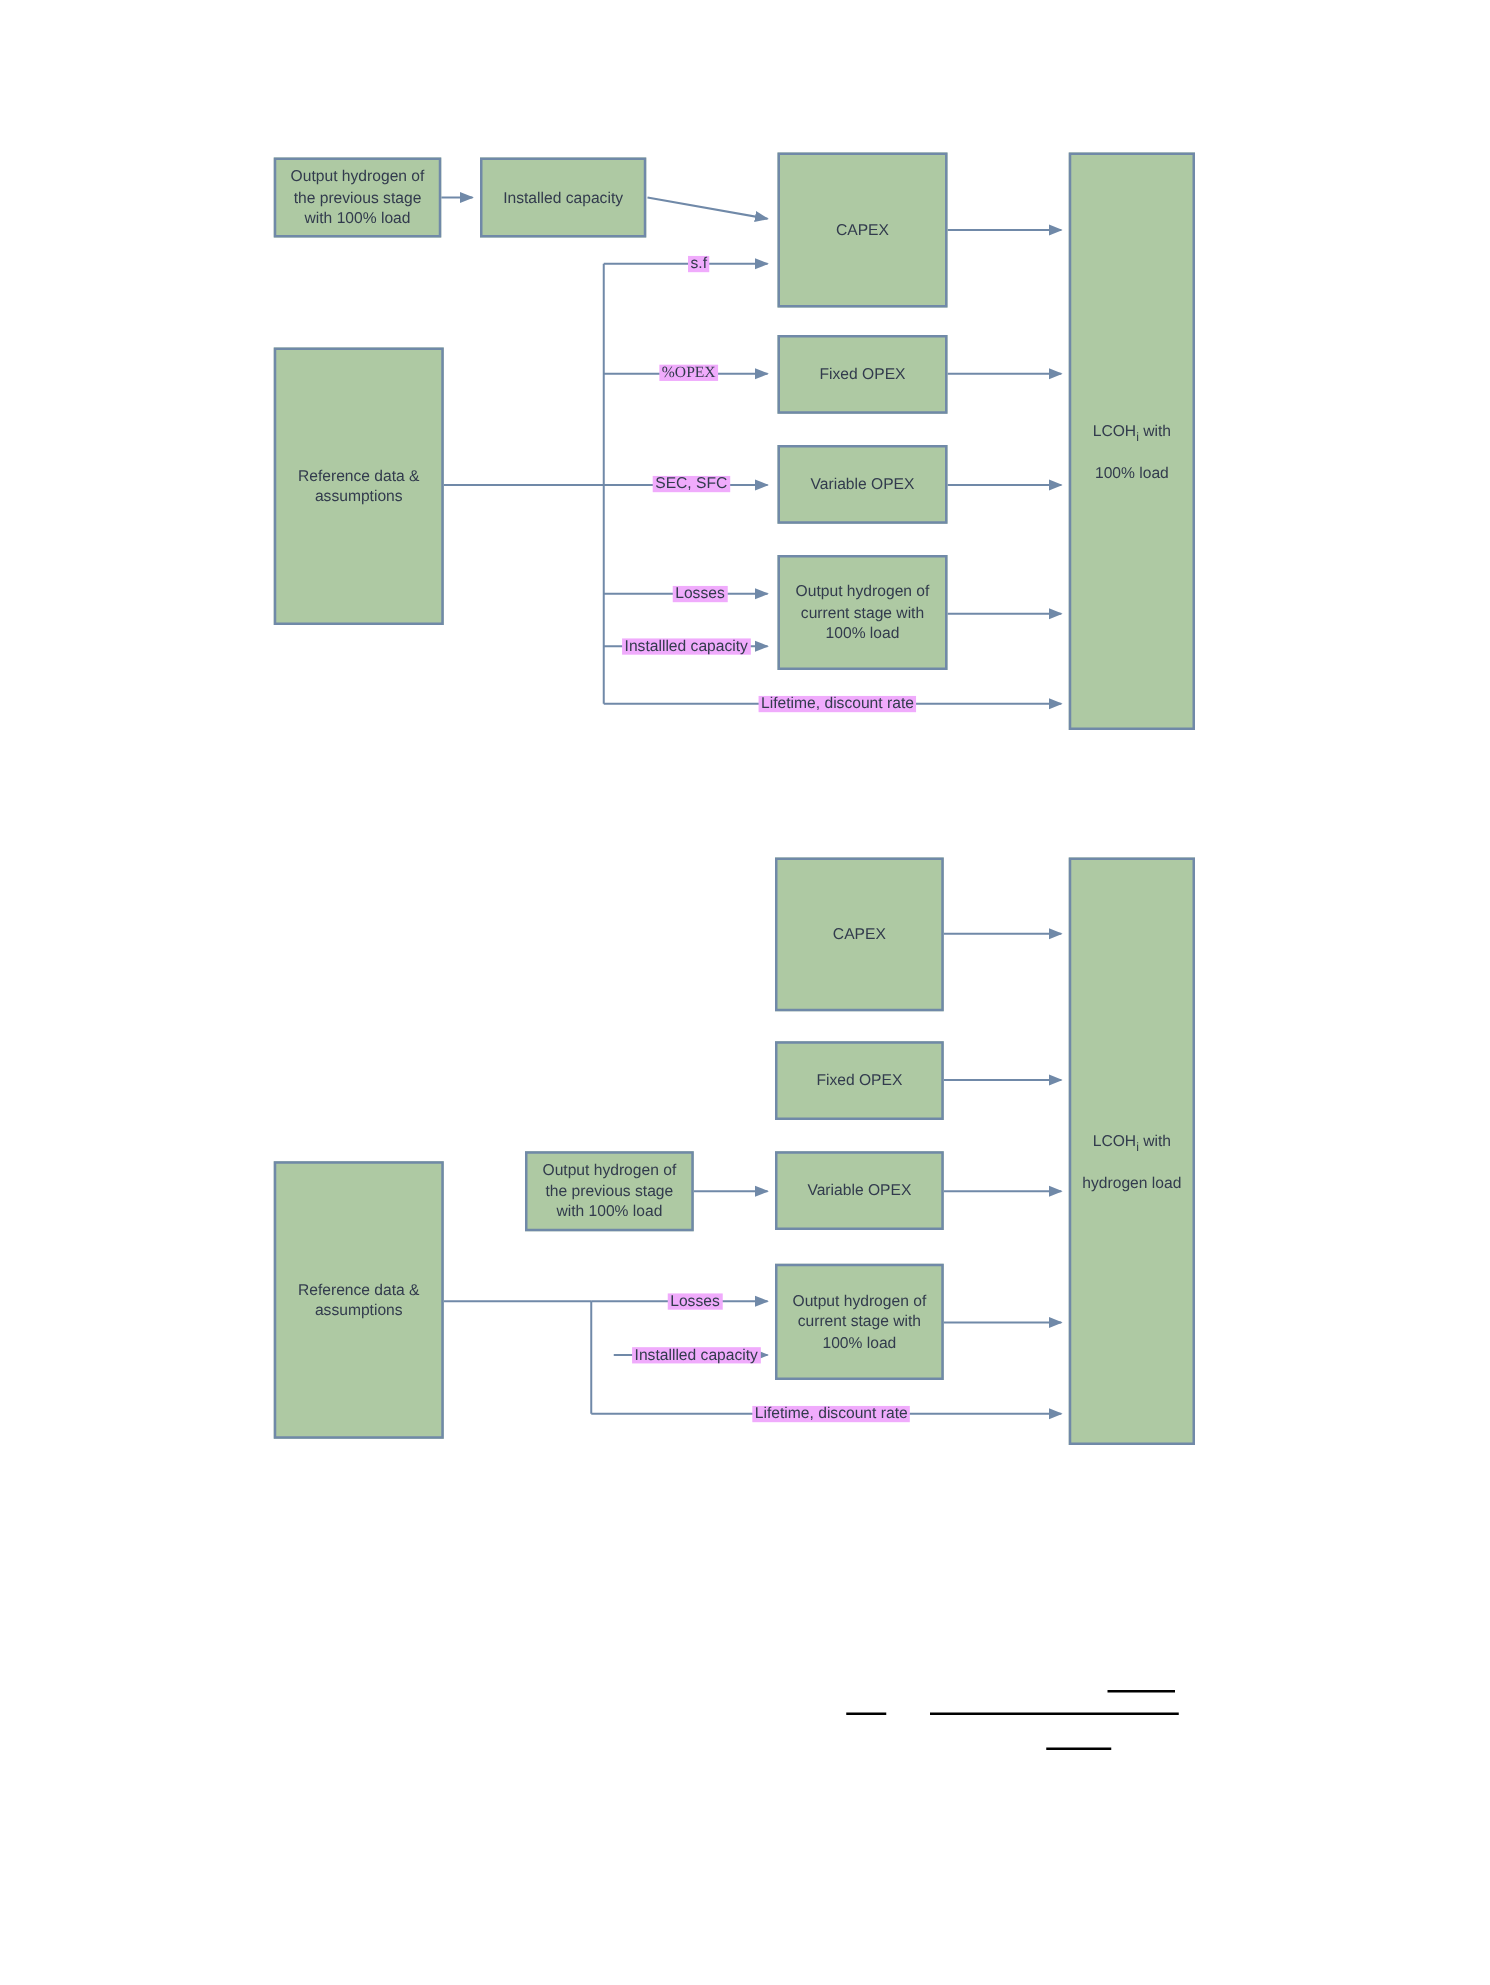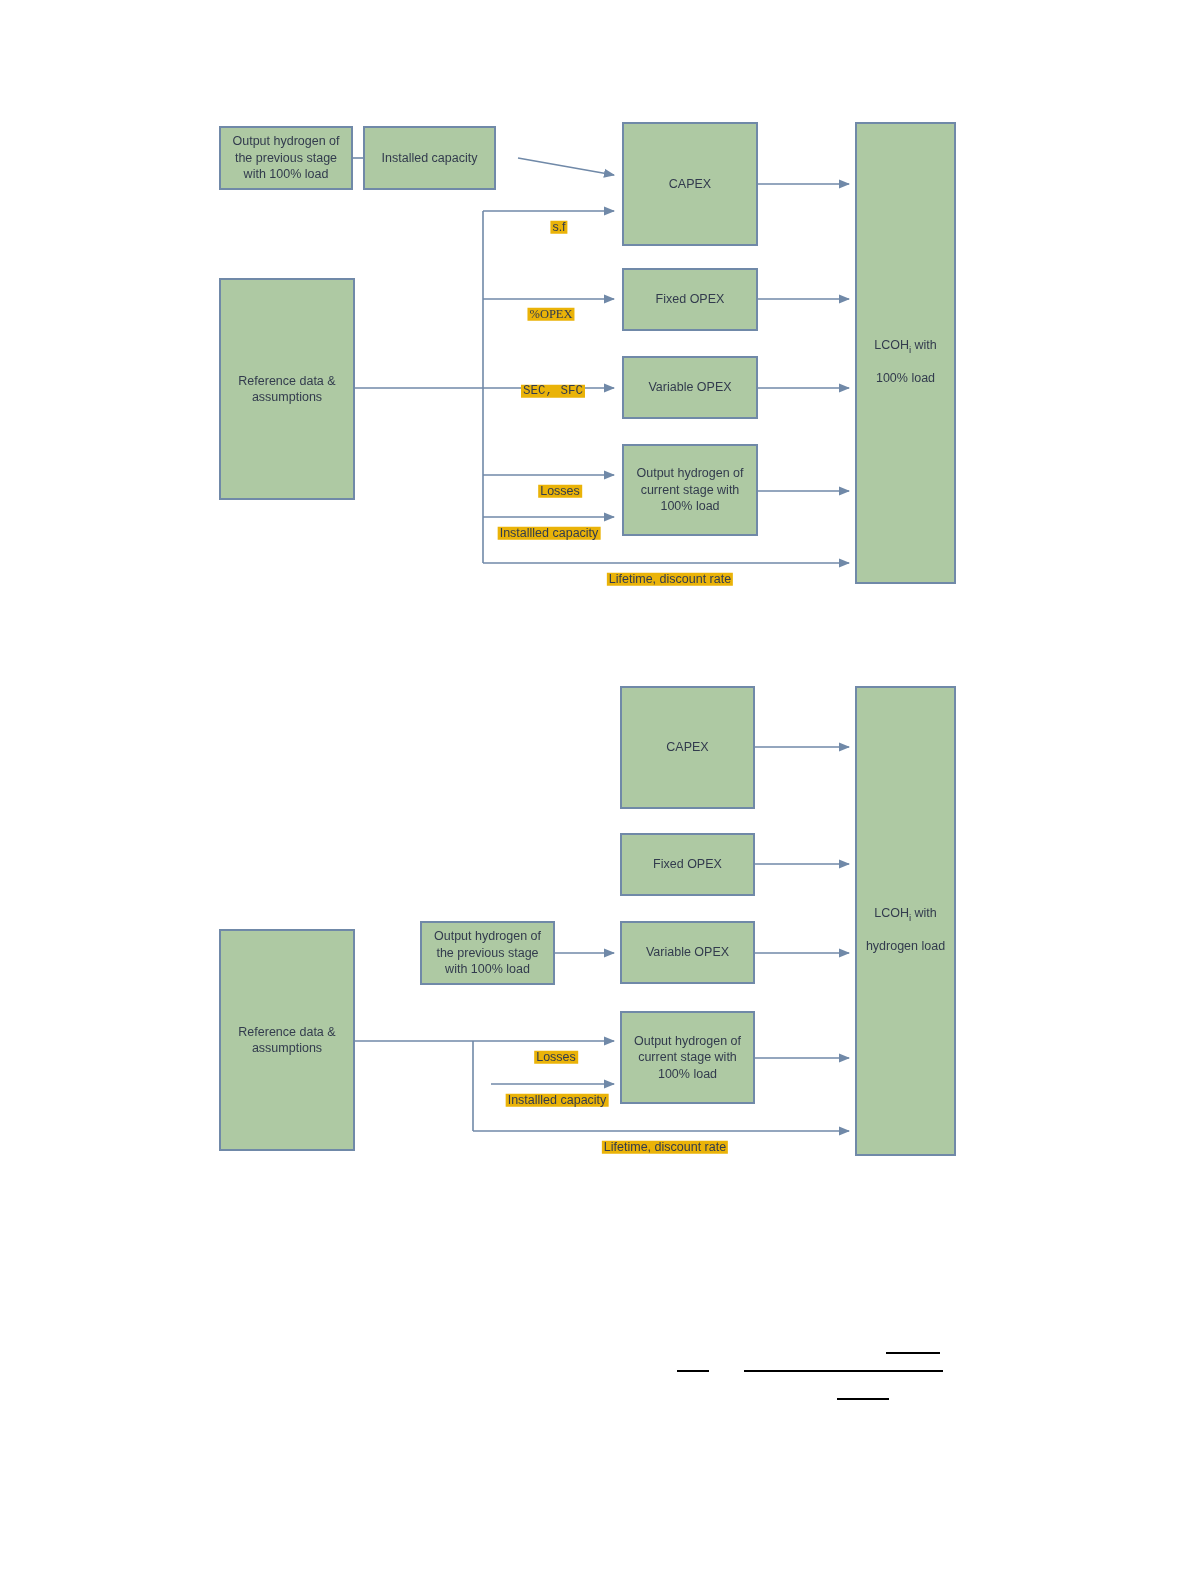--- a/index.html
+++ b/index.html
@@ -44,25 +44,24 @@
     display: block;
     width: 100%;
     white-space: pre-line;
   }
   .edge-label {
     position: absolute;
     color: #323b4d;
     font-family: "Liberation Sans", sans-serif;
     font-size: 12.5px;
     line-height: 1;
-    background: #eab308;
+    background: #f0abfc;
     padding: 0 2px;
     white-space: nowrap;
     transform: translate(-50%, -50%);
-    margin-top: 16px;
   }
   .sub {
     font-size: 0.78em;
     vertical-align: sub;
     line-height: 0;
   }
   .frac-bar {
     position: absolute;
     background: #000000;
     height: 1.6px;
@@ -130,21 +129,21 @@
       <path d="M 473 1131 L 849 1131" marker-end="url(#arrow)"></path>
     </g>
   </svg>
 
   <div class="node" style="left:219px; top:126px; width:134px; height:64px;">
     <span class="node-label">Output hydrogen of
 the previous stage
 with 100% load</span>
   </div>
 
-  <div class="node" style="left:363px; top:126px; width:133px; height:64px;">
+  <div class="node" style="left:384px; top:126px; width:133px; height:64px;">
     <span class="node-label">Installed capacity</span>
   </div>
 
   <div class="node" style="left:219px; top:278px; width:136px; height:222px;">
     <span class="node-label">Reference data &amp;
 assumptions</span>
   </div>
 
   <div class="node" style="left:622px; top:122px; width:136px; height:124px;">
     <span class="node-label">CAPEX</span>
@@ -166,21 +165,21 @@
 
   <div class="node" style="left:855px; top:122px; width:101px; height:462px;">
     <span class="node-label">
       <span>LCOH</span><span class="sub">i</span><span> with</span><br>
       <span>100% load</span>
     </span>
   </div>
 
   <span class="edge-label" style="left:559px; top:211px;">s.f</span>
   <span class="edge-label" style="left:551px; top:298px;font-family:Liberation Serif, serif;">%OPEX</span>
-  <span class="edge-label" style="left:553px; top:375px;font-family:Liberation Mono, monospace;">SEC, SFC</span>
+  <span class="edge-label" style="left:553px; top:387px;">SEC, SFC</span>
   <span class="edge-label" style="left:560px; top:475px;">Losses</span>
   <span class="edge-label" style="left:549px; top:517px;">Installled capacity</span>
   <span class="edge-label" style="left:670px; top:563px;">Lifetime, discount rate</span>
 
   <div class="node" style="left:620px; top:686px; width:135px; height:123px;">
     <span class="node-label">CAPEX</span>
   </div>
 
   <div class="node" style="left:620px; top:833px; width:135px; height:63px;">
     <span class="node-label">Fixed OPEX</span>

